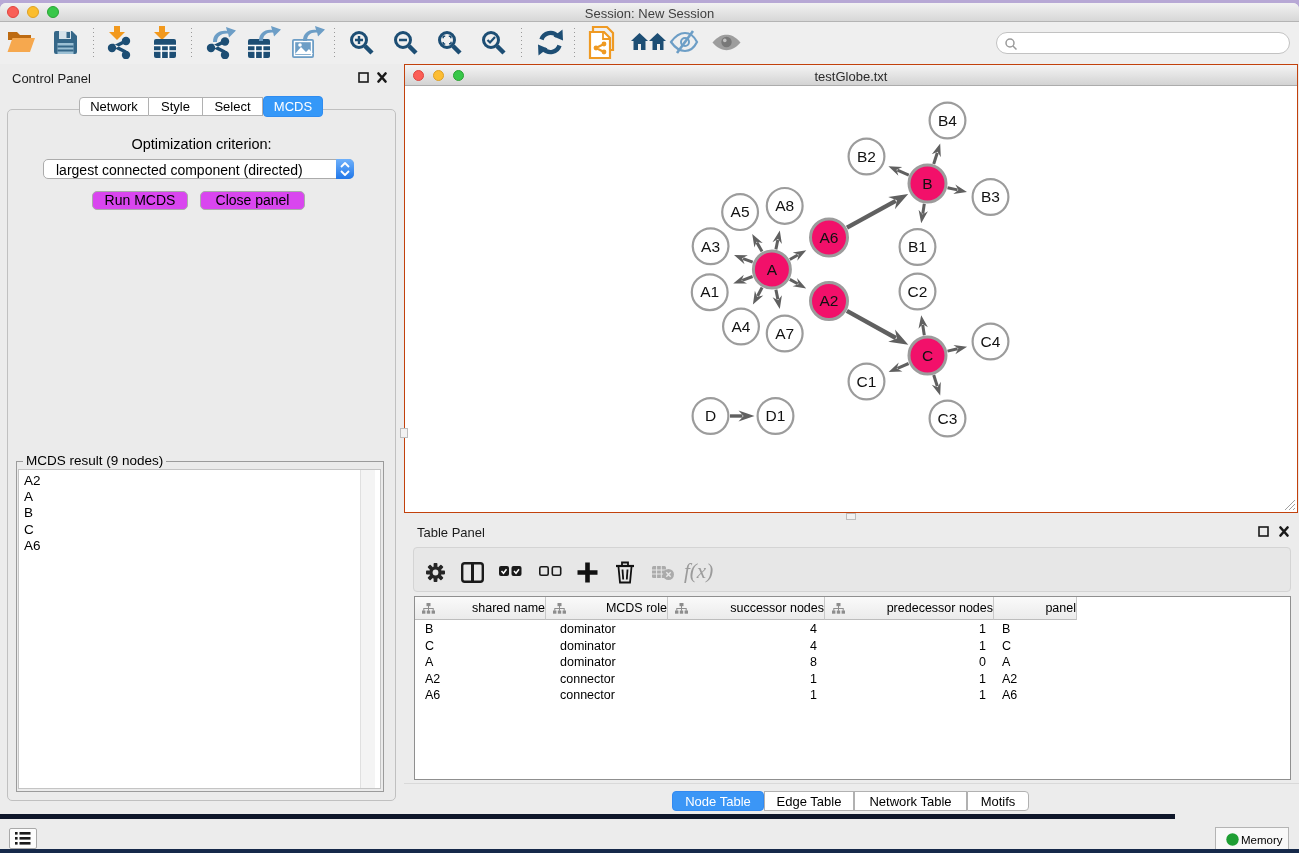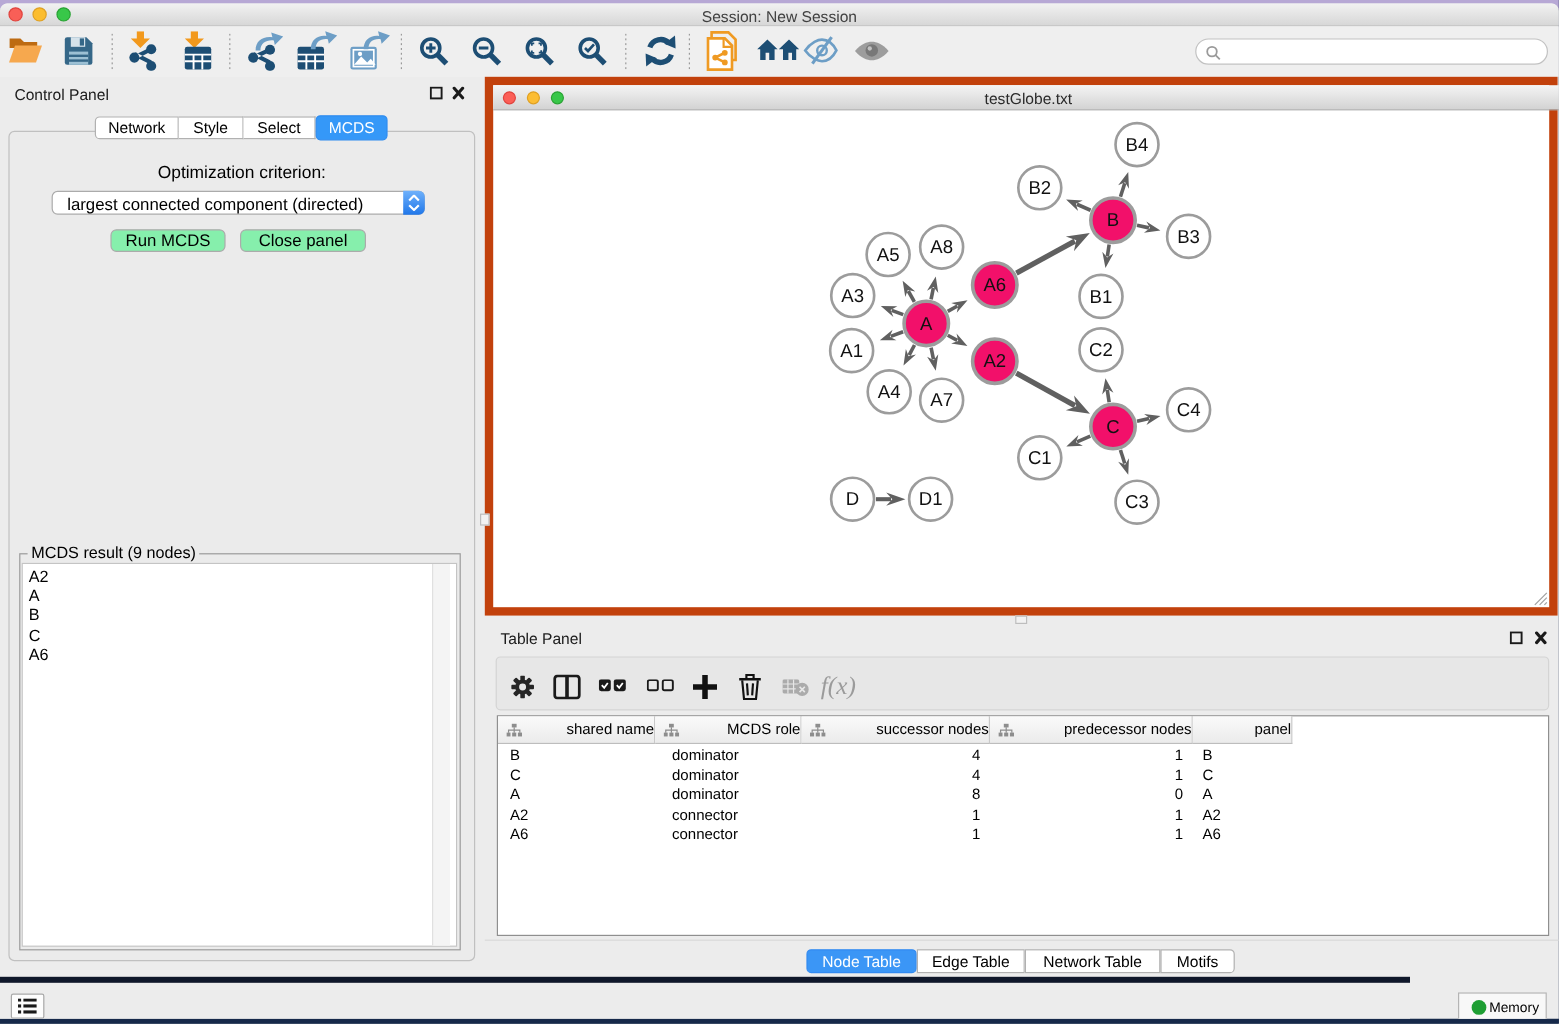--- a/index.html
+++ b/index.html
@@ -12,31 +12,31 @@
 #toolbar{position:absolute;left:0;top:22px;width:1299px;height:42px;background:#efefef}
 .sep{position:absolute;top:28px;width:1px;height:30px;background-image:linear-gradient(#9a9a9a 33%,rgba(0,0,0,0) 0%);background-size:1px 4px}
 #search{position:absolute;left:996px;top:32px;width:294px;height:22px;background:#fff;border:1px solid #c2c2c2;border-radius:11px}
 
 .paneltitle{font-size:13px;color:#1b1b1b}
 .tab{position:absolute;height:19px;background:#fff;border:1px solid #b1b1b1;font-size:13px;text-align:center;color:#000;line-height:18px}
 .tabsel{background:#3598f8;color:#fff;border:1px solid #2f8cf0;border-radius:4px}
 #cpbox{position:absolute;left:7px;top:109px;width:389px;height:692px;background:#ebebeb;border:1px solid #c0c0c0;border-radius:5px}
 #ddown{position:absolute;left:43px;top:159px;width:311px;height:20px;background:#fff;border:1px solid #ababab;border-radius:5px}
 #ddstep{position:absolute;right:-1px;top:-1px;width:18px;height:20px;background:linear-gradient(#6fb1fb,#2077e9);border-radius:0 5px 5px 0}
-.btn{position:absolute;height:19px;background:#86efac;border:1px solid #ababab;border-radius:5px;font-size:14px;text-align:center;line-height:17px;color:#000}
+.btn{position:absolute;height:19px;background:#d946ef;border:1px solid #ababab;border-radius:5px;font-size:14px;text-align:center;line-height:17px;color:#000}
 #grpbox{position:absolute;left:16px;top:461px;width:368px;height:331px;border:1px solid #9b9b9b}
 #grplabel{position:absolute;left:23px;top:453px;background:#ebebeb;padding:0 3px;font-size:13.5px}
 #mlist{position:absolute;left:18px;top:469px;width:363px;height:320px;background:#fff;border:1px solid #c4c4c4;font-size:13.5px;line-height:16.2px;padding:3px 0 0 5px}
 #mscroll{position:absolute;left:360px;top:470px;width:15px;height:318px;background:#f4f4f4;border-left:1px solid #e0e0e0}
 
 #statusbar{position:absolute;left:0;top:814px;width:1175px;height:35px;background:#ececec;border-top:5px solid #0f172a}
 #listbtn{position:absolute;left:9px;top:9px;width:28px;height:21px;background:#fdfdfd;border:1px solid #a9a9a9;border-radius:2px}
 #membtn{position:absolute;left:1215px;top:8px;width:74px;height:24px;background:#f8f8f8;border:1px solid #b4b4b4;font-size:11.5px}
 
-#iwin{position:absolute;left:404px;top:64px;width:894px;height:449px;background:#fff;border:7px solid #c2410c}
+#iwin{position:absolute;left:404px;top:64px;width:894px;height:449px;background:#fff;border:1px solid #c2410c}
 #ititle{position:absolute;left:0;top:0;width:892px;height:21px;background:linear-gradient(#f4f4f4,#d3d3d3);border-bottom:1px solid #acacac}
 #ititle .t{position:absolute;width:100%;text-align:center;top:4px;font-size:13px;color:#2b2b2b}
 
 #tptoolbar{position:absolute;left:413px;top:547px;width:878px;height:45px;background:#e7e7e7;border:1px solid #d4d4d4;border-radius:4px}
 #ttable{position:absolute;left:414px;top:596px;width:877px;height:184px;background:#fff;border:1px solid #8f8f8f}
 .th{position:absolute;top:0;height:23px;background:linear-gradient(#fafafa,#ebebeb);border-right:1px solid #c9c9c9;border-bottom:1px solid #bdbdbd;font-size:12.5px;text-align:right;line-height:23px;padding-left:9px;box-sizing:border-box}
 .td{position:absolute;font-size:12.5px;height:16.5px;line-height:16.5px}
 .btab{position:absolute;top:791px;height:20px;background:#fff;border:1px solid #b1b1b1;font-size:13px;text-align:center;line-height:19px;color:#000}
 </style></head>
 <body>

